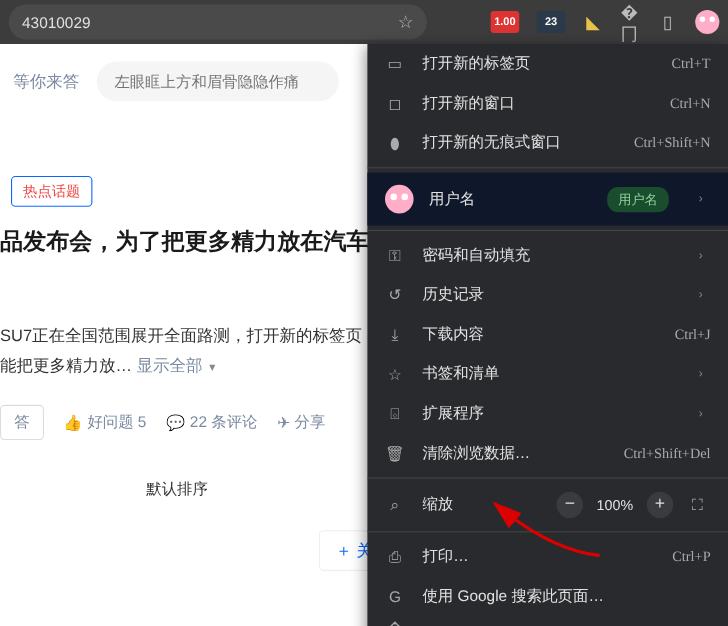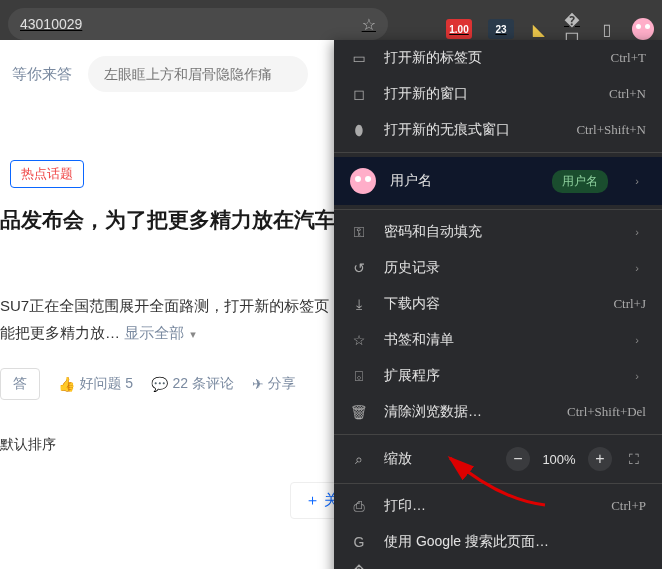--- a/index.html
+++ b/index.html
@@ -1,17 +1,17 @@
 <!DOCTYPE html>
 <html><head>
 <meta charset="utf-8">
 <style>
 *{margin:0;padding:0;box-sizing:border-box;font-family:"Microsoft YaHei",Arial,sans-serif;}
 body{width:662px;height:569px;overflow:hidden;background:#fff;position:relative;}
-.toolbar{height:40px;background:#3c3c3c;display:flex;align-items:flex-end;padding:0 8px;text-decoration:underline;}
+.toolbar{height:40px;background:#3c3c3c;display:flex;align-items:center;padding:0 8px;}
 .url-bar{flex:0 0 380px;height:32px;background:#4a4a4a;border-radius:16px;display:flex;align-items:center;padding:0 12px;color:#e0e0e0;font-size:14px;}
 .url-text{flex:1;}
 .star-icon{color:#bbb;font-size:16px;}
 .ext-icons{display:flex;align-items:center;gap:16px;margin-left:auto;}
 .ext-badge{width:26px;height:20px;border-radius:3px;display:flex;align-items:center;justify-content:center;font-size:10px;color:#fff;font-weight:bold;}
 .badge-red{background:#d33;}
 .badge-dark{background:#2a3a4a;}
 .ic{width:18px;height:18px;display:inline-flex;align-items:center;justify-content:center;color:#bbb;}
 .avatar-sm{width:22px;height:22px;border-radius:50%;background:#ffaec9;position:relative;}
 .avatar-sm::before{content:"";position:absolute;top:6px;left:4px;width:5px;height:5px;border-radius:50%;background:#fff;}
@@ -21,21 +21,21 @@
 .search-link{color:#7a8aa0;font-size:15px;}
 .search-input{flex:0 0 220px;height:36px;border:none;background:#f5f5f5;border-radius:18px;padding:0 16px;font-size:14px;color:#333;}
 .tag-row{padding:8px 0 16px 10px;}
 .tag{display:inline-block;border:1px solid #0a66ff;color:#ef4444;font-size:13px;padding:4px 10px;border-radius:4px;margin-top:44px;}
 .headline{font-size:21px;font-weight:700;color:#1a1a1a;padding:0 0 16px 0;line-height:1.5;}
 .body-text{font-size:15px;color:#333;line-height:1.8;padding:40px 0 6px 0;}
 .show-all{color:#7a8aa0;font-size:15px;}
 .actions{display:flex;align-items:center;gap:18px;padding:16px 0;color:#7a8aa0;font-size:14px;}
 .act-btn{display:flex;align-items:center;gap:4px;border:1px solid #ddd;padding:6px 12px;border-radius:4px;}
 .act{display:flex;align-items:center;gap:4px;}
-.sort-row{text-align:left;padding:20px 340px 20px 0;color:#333;font-size:14px;}
+.sort-row{text-align:center;padding:20px 340px 20px 0;color:#333;font-size:14px;}
 .follow-btn{margin:8px 0 0 290px;display:inline-flex;align-items:center;gap:4px;color:#0a66ff;font-size:15px;border:1px solid #eee;padding:8px 14px;border-radius:4px;}
 .menu{position:absolute;top:40px;right:0;width:328px;background:#292a2d;color:#e2e2e2;font-size:14px;box-shadow:-2px 2px 12px rgba(0,0,0,.4);}
 .menu-item{display:flex;align-items:center;height:36px;padding:0 16px;gap:16px;}
 .mi-icon{width:18px;text-align:center;color:#aaa;font-size:14px;flex-shrink:0;}
 .mi-label{flex:1;}
 .mi-shortcut{color:#aaa;font-size:13px;font-family:Liberation Serif, serif;}
 .menu-sep{height:1px;background:#444;margin:4px 0;}
 .menu-user{display:flex;align-items:center;height:48px;padding:0 16px;gap:14px;background:#0f172a;}
 .user-avatar{width:26px;height:26px;border-radius:50%;background:#ffaec9;position:relative;flex-shrink:0;}
 .user-avatar::before{content:"";position:absolute;top:8px;left:5px;width:6px;height:6px;border-radius:50%;background:#fff;}

